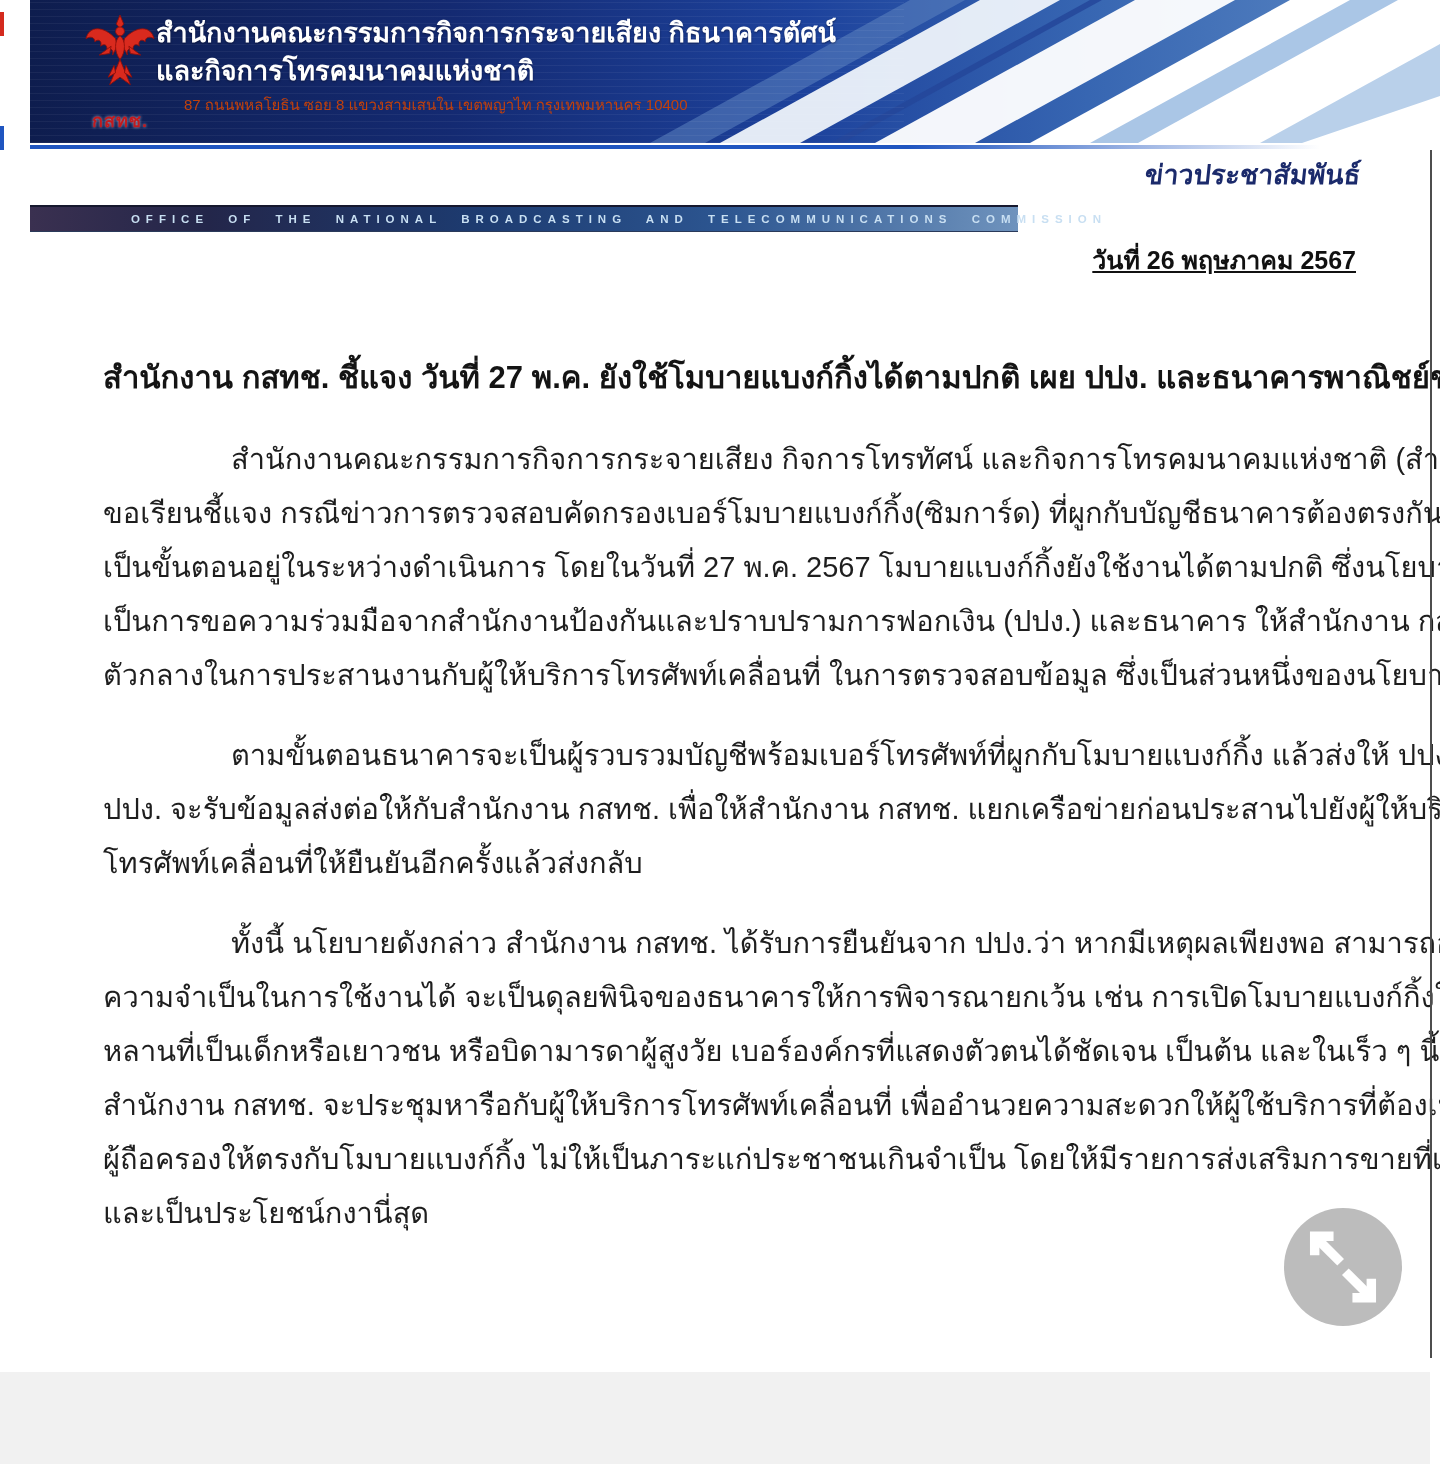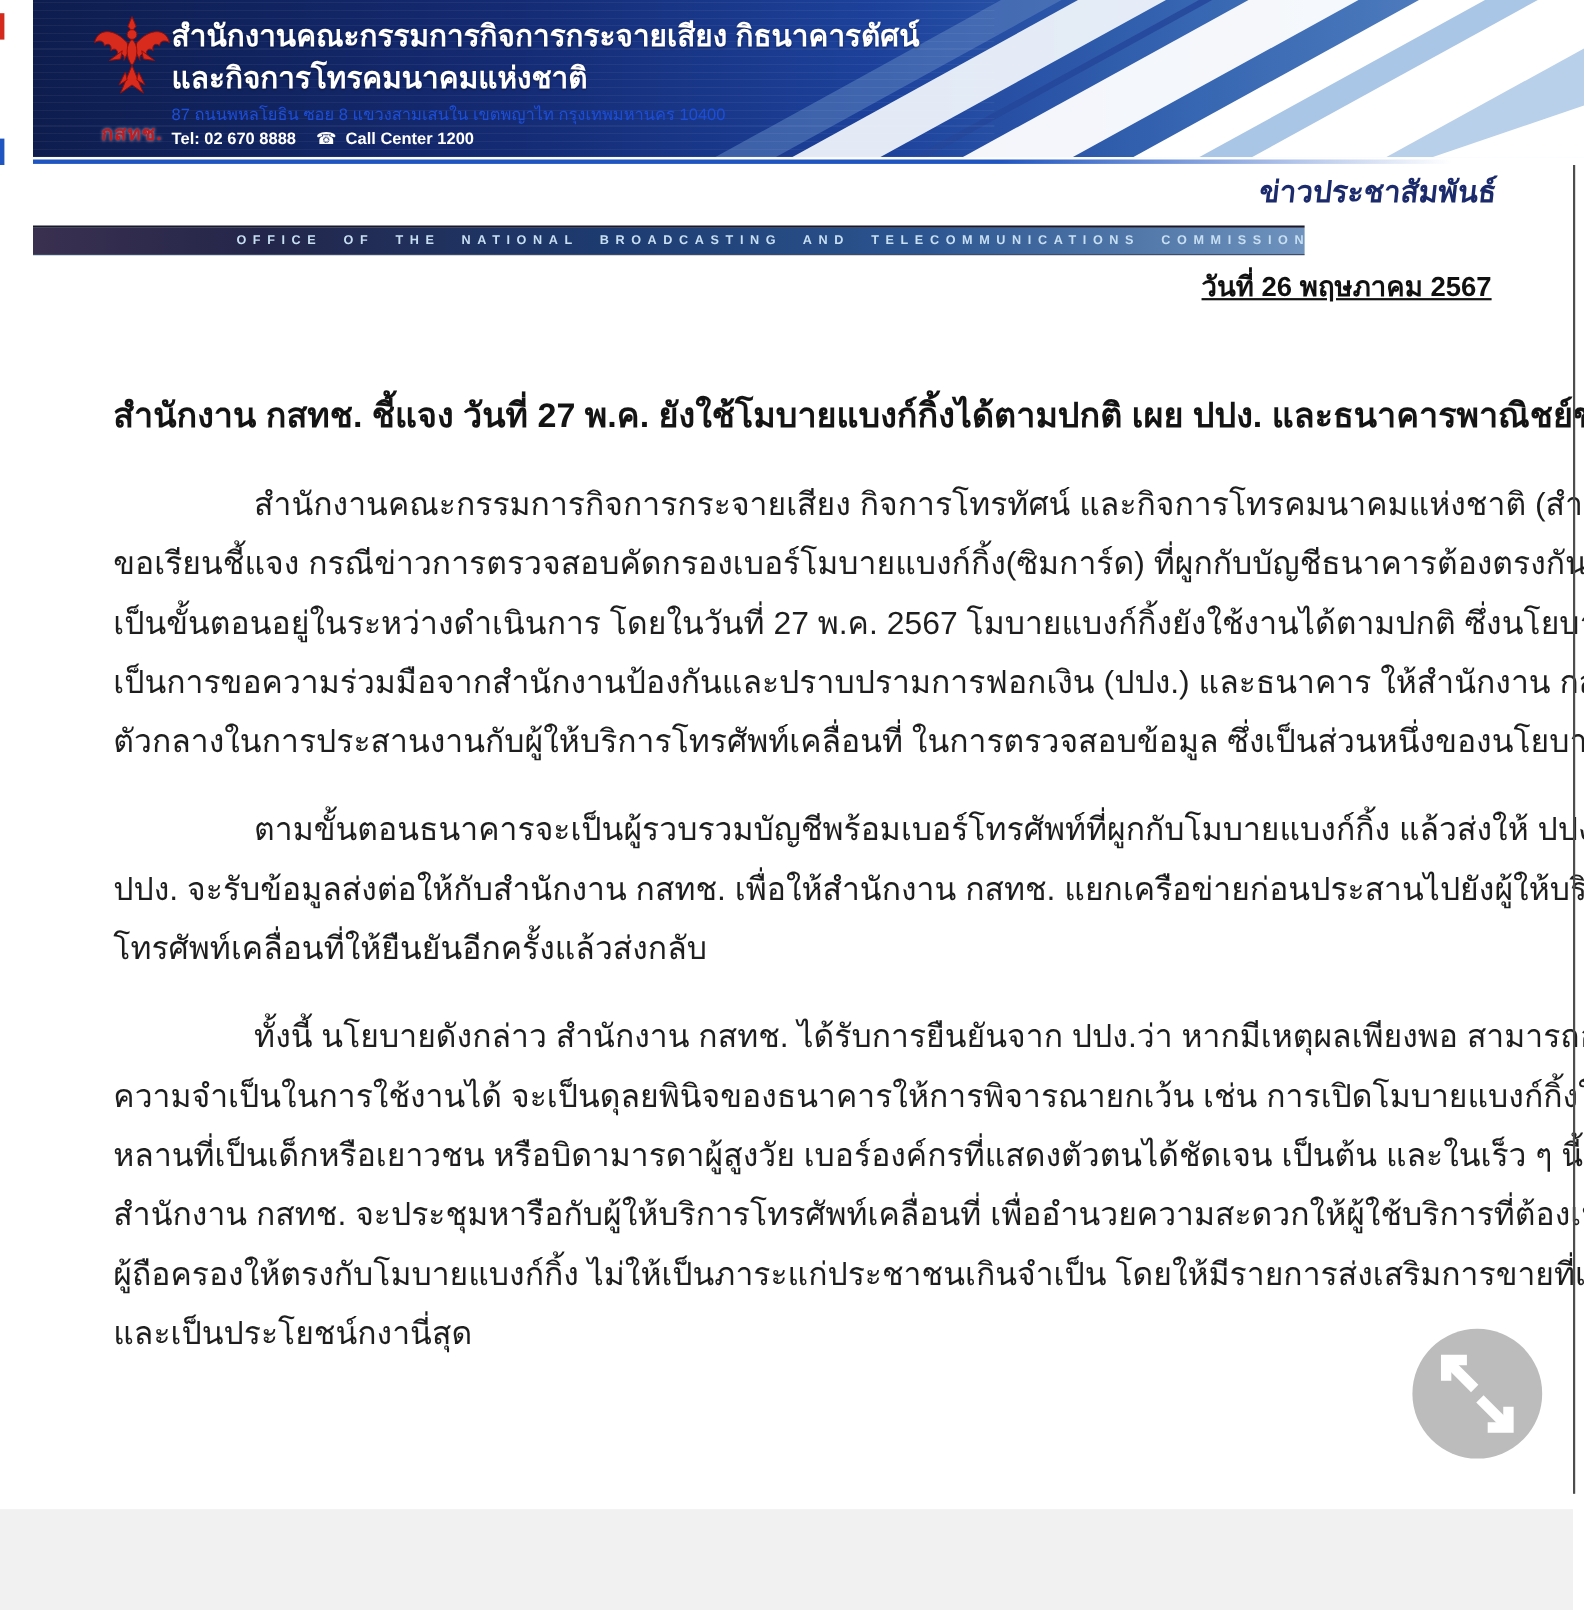--- a/index.html
+++ b/index.html
@@ -23,39 +23,39 @@
   }
   .emblem { position:absolute; left:48px; top:4px; width:84px; height:138px; text-align:center; }
   .emblem svg { width:74px; height:104px; display:block; margin:2px auto 0; }
   .emblem-caption {
     display:block; font-size:18px; font-weight:800; color:#c11a1f;
     letter-spacing:1px; text-shadow:0 0 3px rgba(255,255,255,0.65); margin-top:-4px;
   }
   .org-block { position:absolute; left:126px; top:14px; color:#ffffff; }
   .org-line1 { font-size:27px; font-weight:bold; line-height:38px; white-space:nowrap; text-shadow:0 1px 2px rgba(0,0,20,.5); }
   .org-line2 { font-size:27px; font-weight:bold; line-height:38px; white-space:nowrap; text-shadow:0 1px 2px rgba(0,0,20,.5); }
-  .org-address { font-size:15px; line-height:22px; margin-top:4px; color:#1d4ed8; white-space:nowrap; }
+  .org-address { font-size:15px; line-height:22px; margin-top:4px; color:#c2410c; white-space:nowrap;margin-left:28px; }
   .org-tel { font-size:15px; font-weight:bold; line-height:22px; color:#ffffff; white-space:nowrap; }
   .phone-glyph { display:inline-block; margin:0 4px 0 14px; font-weight:normal; }
 
   
   .edge-sliver { position:absolute; left:0; width:4px; }
   .edge-sliver.red  { top:12px; height:24px; background:#d42a1e; }
   .edge-sliver.blue { top:126px; height:24px; background:#1f55c0; }
   .right-border { position:absolute; left:1430px; top:150px; width:2px; height:1208px; background:#4d4d4d; }
   .bottom-strip { position:absolute; left:0; top:1372px; width:1430px; height:92px; background:#f1f1f1; }
 
   
   .press-label {
     position:absolute; right:80px; top:153px;
     font-size:27px; font-weight:bold; color:#1b2a6b;
     transform:skewX(-6deg); white-space:nowrap;
   }
   .office-bar {
-    position:absolute; left:30px; top:205px; width:1156px; height:27px;
+    position:absolute; left:30px; top:205px; width:988px; height:27px;
     background:linear-gradient(90deg, #3a3050 0%, #23264a 18%, #1d3b70 45%, #2c5590 70%, #6f93bd 100%);
     border-top:2px solid #16182e; border-bottom:1px solid #2a3a5a;
     display:flex; align-items:center; justify-content:center; padding-left:190px;
   }
   .office-bar span {
     font-size:11.5px; font-weight:bold; color:#c8dff2;
     letter-spacing:6px; word-spacing:10px; white-space:nowrap;
   }
   .date-line {
     position:absolute; right:84px; top:240px;
@@ -122,25 +122,20 @@
           <path d="M58 70 L66 86 L56 80 Z"></path>
         </g>
       </svg>
       <span class="emblem-caption">กสทช.</span>
     </div>
 
     <div class="org-block">
       <div class="org-line1">สำนักงานคณะกรรมการกิจการกระจายเสียง กิธนาคารตัศน์</div>
       <div class="org-line2">และกิจการโทรคมนาคมแห่งชาติ</div>
       <div class="org-address">87 ถนนพหลโยธิน ซอย 8 แขวงสามเสนใน เขตพญาไท กรุงเทพมหานคร 10400</div>
-      <div class="org-tel">
-        <span>Tel: 02 670 8888</span>
-        <span class="phone-glyph">☎</span>
-        <span>Call Center 1200</span>
-      </div>
     </div>
   </header>
   <div class="banner-underline"></div>
 
   <div class="press-label">ข่าวประชาสัมพันธ์</div>
 
   <div class="office-bar">
     <span>OFFICE OF THE NATIONAL BROADCASTING AND TELECOMMUNICATIONS COMMISSION</span>
   </div>
 

